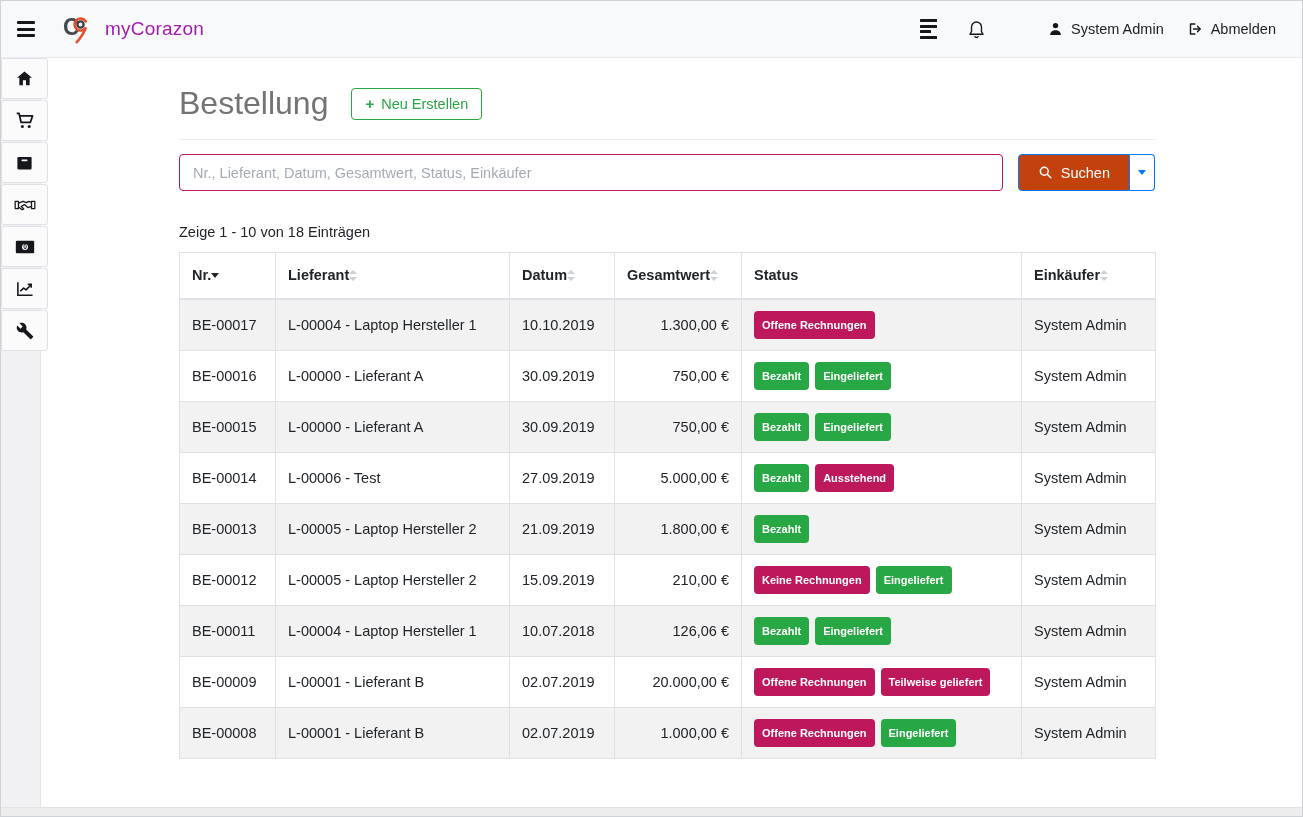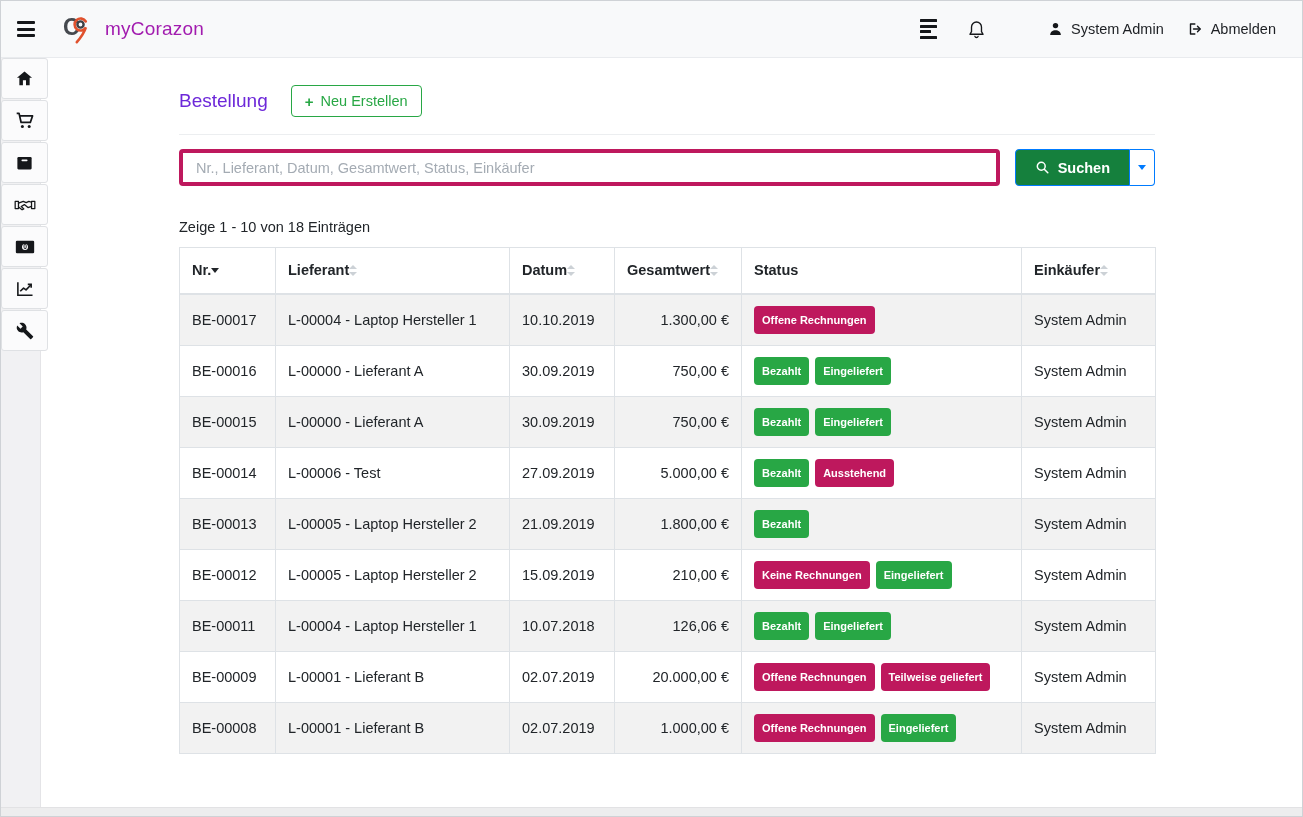--- a/index.html
+++ b/index.html
@@ -43,41 +43,41 @@
     background:#fbfbfc; border:1px solid #dfe1e4; border-radius:3px;
     display:flex; align-items:center; justify-content:center; cursor:pointer;
   }
   
   .bottom-strip { position:absolute; left:0; right:0; bottom:0; height:9px;
     background:#ededee; border-top:1px solid #e2e2e4; z-index:25; }
   
   .main { position:absolute; top:57px; left:40px; right:0; bottom:9px; background:#fff; overflow:hidden; }
   .container { width:976px; margin-left:138px; padding-top:27px; }
   .title-row { display:flex; align-items:center; gap:23px; }
-  .page-title { font-size:19px; font-weight:500; color:#6d28d9; }
+  .page-title { font-size:32px; font-weight:500; color:#737373; }
   .btn-create {
     display:flex; align-items:center; gap:7px;
     background:#fff; border:1px solid #28a745; color:#28a745;
     border-radius:4px; padding:7px 13px; font-size:14.5px; cursor:pointer;
     font-family:inherit;
   }
   .btn-create .plus { font-weight:700; font-size:15px; line-height:1; }
   .rule { border:none; border-top:1px solid #eceef0; margin-top:17px; }
   
   .search-row { display:flex; margin-top:14px; }
   .search-input {
-    flex:1; height:37px; border:4px solid #be185d; border-radius:4px;
+    flex:1; height:37px; border:1px solid #be185d; border-radius:4px;
     padding:0 13px; font-size:14.5px; color:#495057; font-family:inherit; outline:none;
   }
   .search-input::placeholder { color:#a4abb3; }
   .search-group { display:flex; margin-left:15px; }
   .btn-search {
     display:flex; align-items:center; gap:8px; height:37px; padding:0 19px;
-    background:#15803d; color:#fff; border:1px solid #007bff;
-    border-radius:4px 0 0 4px; font-size:14.5px; cursor:pointer; font-family:inherit; font-weight:700;
+    background:#c2410c; color:#fff; border:1px solid #007bff;
+    border-radius:4px 0 0 4px; font-size:14.5px; cursor:pointer; font-family:inherit; font-weight:400;
   }
   .btn-search-caret {
     width:25px; height:37px; background:#fff; border:1px solid #007bff; border-left:none;
     border-radius:0 4px 4px 0; display:flex; align-items:center; justify-content:center; cursor:pointer;
   }
   .caret-blue { width:0; height:0; border-left:4px solid transparent; border-right:4px solid transparent; border-top:5px solid #007bff; }
   
   .results-info { margin-top:33px; color:#212529; }
   table.orders { width:100%; border-collapse:collapse; margin-top:12px; table-layout:fixed; }
   .orders th, .orders td { border:1px solid #dee2e6; padding:11px 12px; text-align:left; line-height:21px; }

